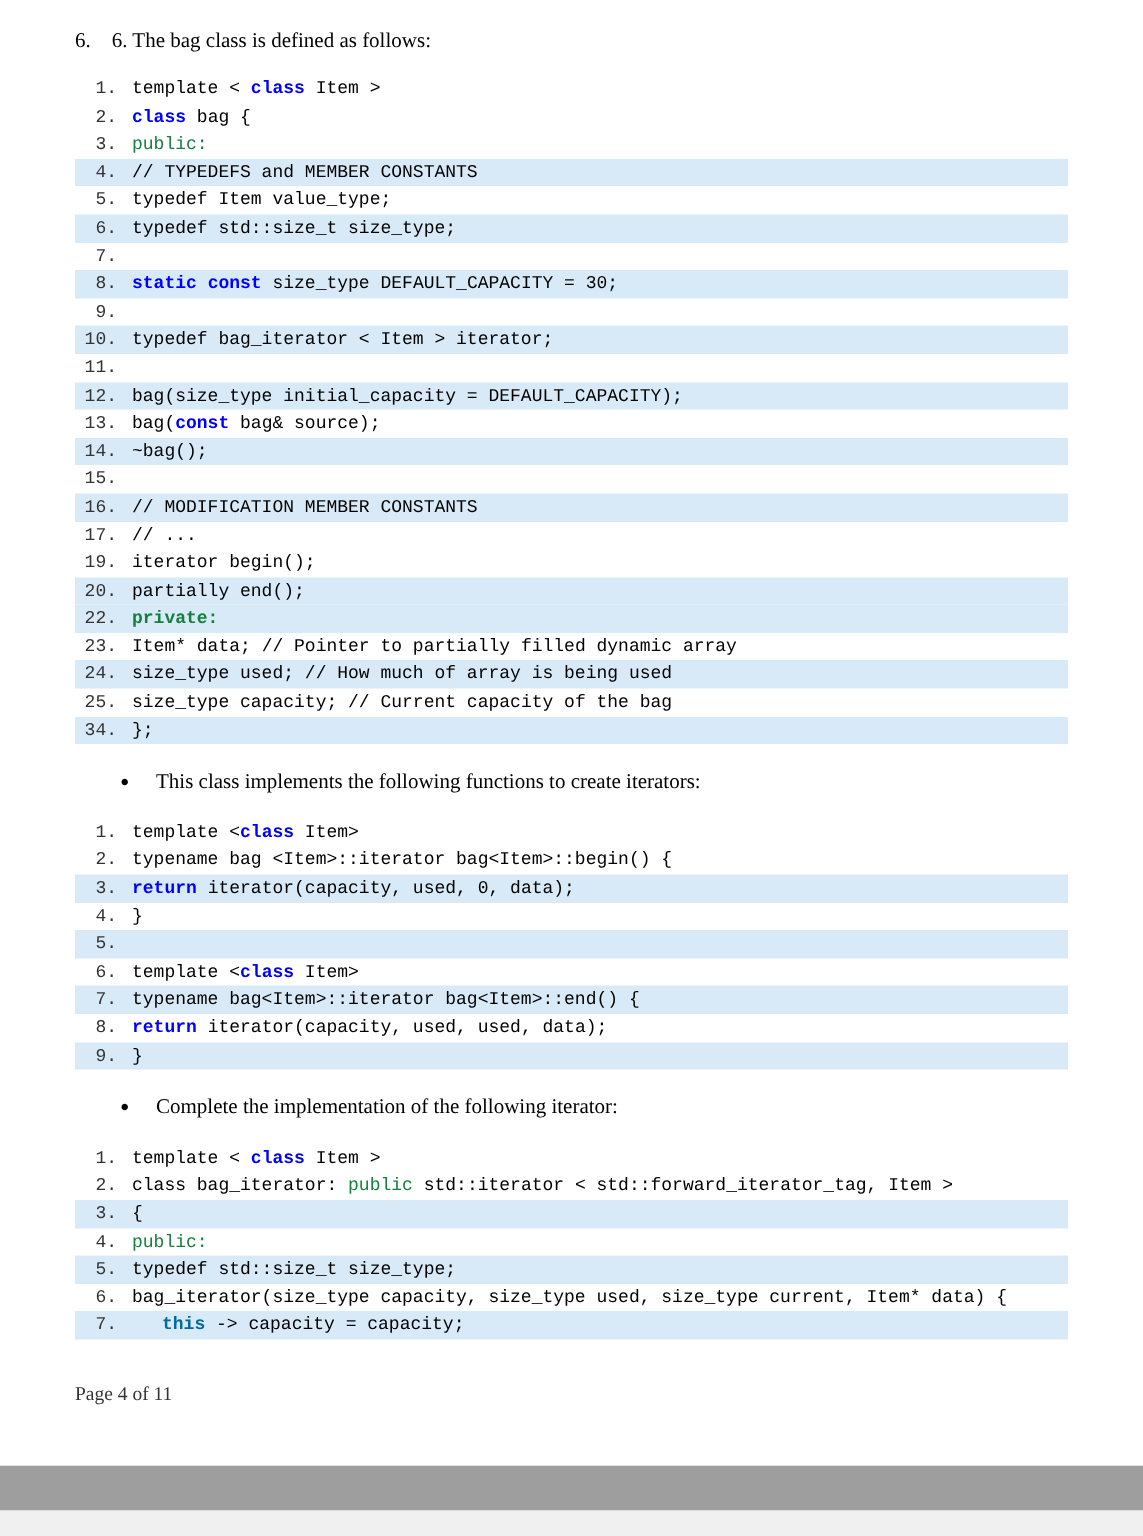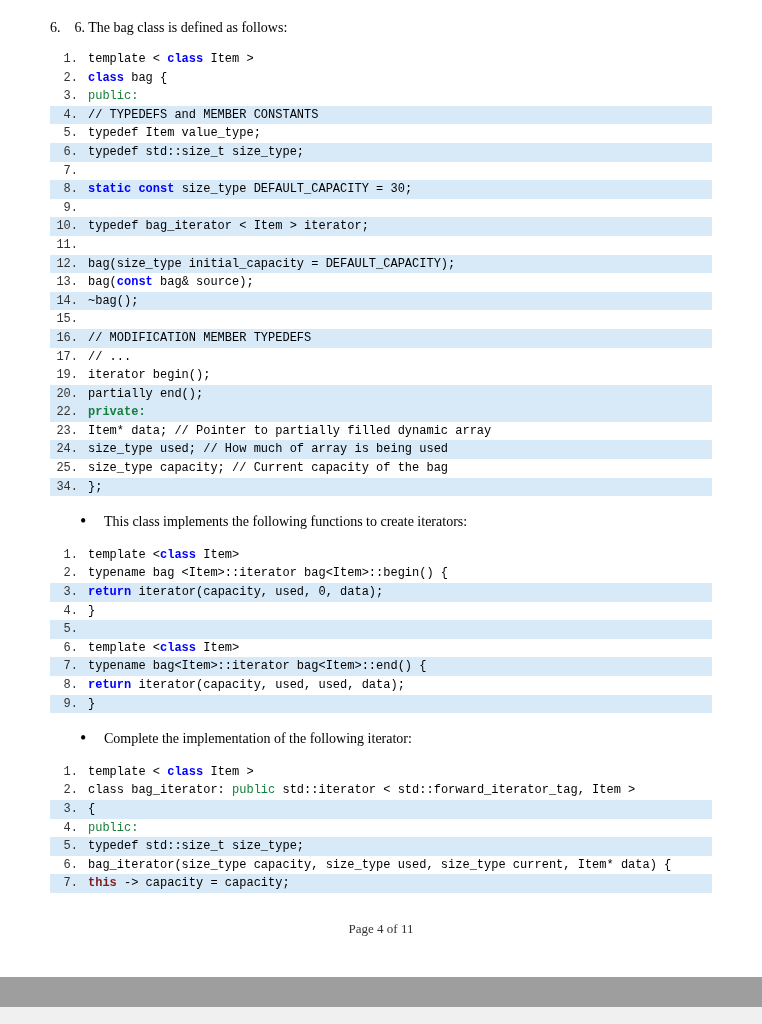--- a/index.html
+++ b/index.html
@@ -62,21 +62,21 @@
     .code-line.highlight {
       background: #d8eaf8;
     }
     .comment-green { color: #000000; margin-top: 41px; }
     .kw-return { color: #00f; font-weight: bold; }
     .kw-public { color: #15803d; font-weight: normal; }
     .kw-private { color: #15803d; font-weight: bold; }
     .kw-class { color: #00f; font-weight: bold; }
     .kw-static { color: #00f; font-weight: bold; }
     .kw-const { color: #00f; font-weight: bold; }
-    .this-kw { color: #7f1d1d; font-weight: bold; }
+    .this-kw { color: #0369a1; font-weight: bold; margin-left: 20px; }
 
     
     .bullet-point {
       display: flex;
       align-items: flex-start;
       margin: 14px 0 14px 30px;
     }
 
     .bullet-dot {
       min-width: 16px;
@@ -86,21 +86,21 @@
     }
 
     .bullet-text {
       font-family: Georgia, serif;
       font-size: 14px;
       line-height: 1.4;
     }
 
     
     .page-number {
-      text-align: center;
+      text-align: left;
       font-family: Georgia, serif;
       font-size: 13px;
       padding: 12px 0 18px 0;
       color: #333;
     }
 
     
     .page-gap {
       background: #9e9e9e;
       height: 30px;
@@ -176,21 +176,21 @@
         <div class="code-line highlight">
           <span class="line-num">14.</span>
           <span class="line-code"><span>    ~bag();</span></span>
         </div>
         <div class="code-line">
           <span class="line-num">15.</span>
           <span class="line-code">&nbsp;</span>
         </div>
         <div class="code-line highlight">
           <span class="line-num">16.</span>
-          <span class="line-code"><span class="comment-green">    // MODIFICATION MEMBER TYPEDEFS</span></span>
+          <span class="line-code"><span class="comment-green">    // MODIFICATION MEMBER CONSTANTS</span></span>
         </div>
         <div class="code-line">
           <span class="line-num">17.</span>
           <span class="line-code"><span class="comment-green">    // ...</span></span>
         </div>
         <div class="code-line">
           <span class="line-num">19.</span>
           <span class="line-code"><span>    iterator begin();</span></span>
         </div>
         <div class="code-line highlight">

